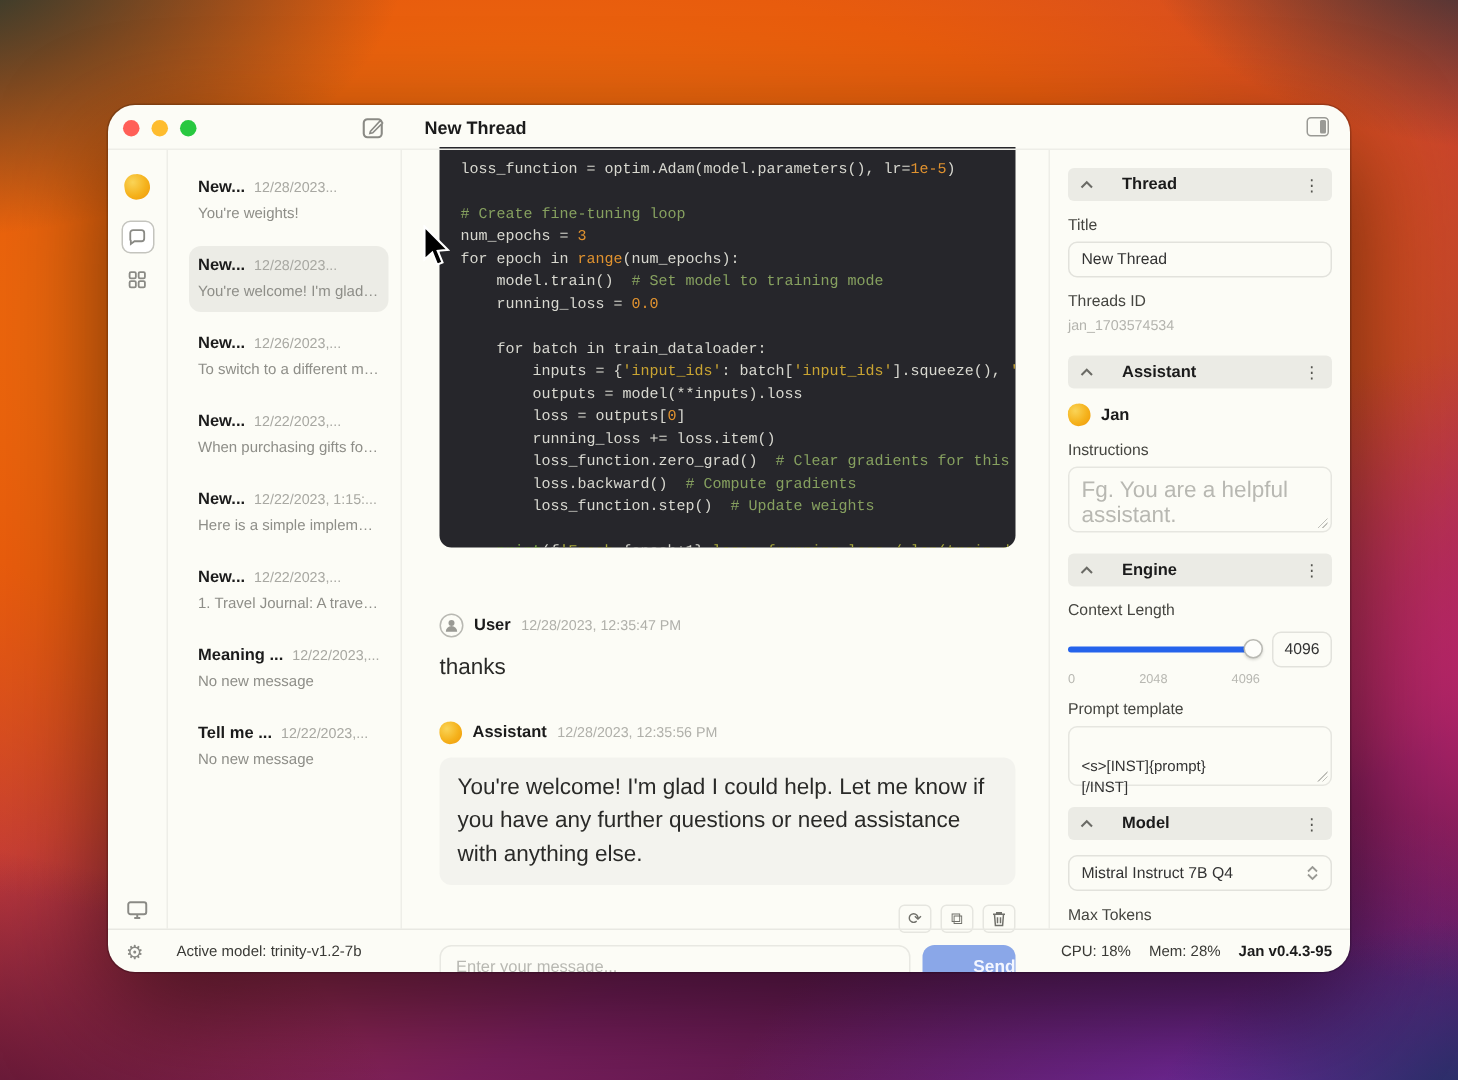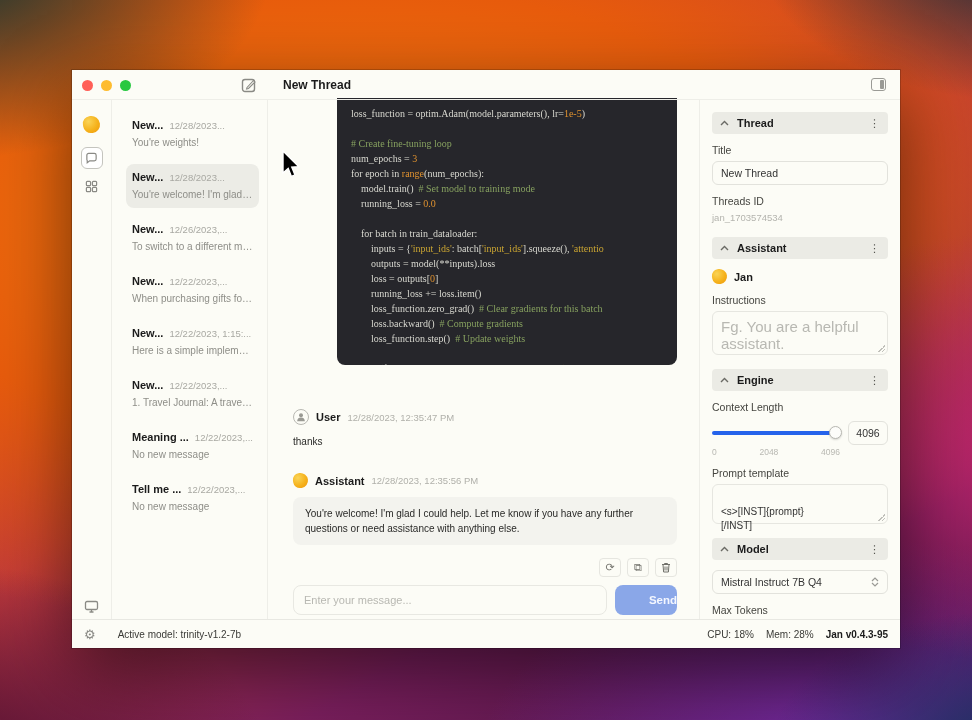--- a/index.html
+++ b/index.html
@@ -11,21 +11,21 @@
       radial-gradient(50% 40% at 105% -8%, #0c2f38 0%, rgba(12,47,56,0) 55%),
       radial-gradient(45% 35% at 104% 104%, #16325c 0%, rgba(22,50,92,0) 55%),
       radial-gradient(70% 55% at 108% 62%, #c2256d 0%, rgba(194,37,109,0) 55%),
       radial-gradient(75% 60% at 90% 108%, #7d2fb5 0%, rgba(125,47,181,0) 55%),
       radial-gradient(60% 50% at -8% 108%, #4a0f2e 0%, rgba(74,15,46,0) 60%),
       radial-gradient(120% 80% at 35% 30%, #f27a0d 0%, #e85c0d 40%, rgba(232,92,13,0) 72%),
       linear-gradient(150deg, #e0560e 0%, #c23a3a 45%, #7c1f5e 70%, #3c1140 100%);
   }
   .window {
     position:absolute; left:72px; top:70px; width:828px; height:578px;
-    background:#fcfcf6; border-radius:0; overflow:hidden;
+    background:#fcfcf6; border-radius:18px; overflow:hidden;
     box-shadow:0 25px 70px rgba(0,0,0,.55), 0 0 0 1px rgba(0,0,0,.18);
     display:flex; flex-direction:column;
   }
   
   .titlebar { position:relative; height:30px; flex:0 0 30px; border-bottom:1px solid #ececе7; border-bottom:1px solid #ececе7; }
   .titlebar { border-bottom:1px solid #eeeee8; }
   .lights { position:absolute; left:10px; top:10px; display:flex; gap:8px; }
   .light { width:11px; height:11px; border-radius:50%; }
   .light.r { background:#ff5f57; } .light.y { background:#febc2e; } .light.g { background:#28c840; }
   .compose { position:absolute; left:169px; top:7px; width:16px; height:16px; color:#8a8a85; }
@@ -46,40 +46,40 @@
   .thread-item { padding:7px 6px 8px 6px; border-radius:8px; margin-bottom:8px; }
   .thread-item.sel { background:#ececе7; background:#ecece6; }
   .t-row1 { display:flex; align-items:center; gap:6px; white-space:nowrap; overflow:hidden; }
   .t-title { font-size:11px; font-weight:bold; color:#1b1b1b; flex:0 0 auto; }
   .t-date { font-size:9.5px; color:#a8a8a2; overflow:hidden; text-overflow:ellipsis; }
   .t-preview { margin-top:6px; font-size:10px; color:#8e8e88; white-space:nowrap; overflow:hidden; text-overflow:ellipsis; }
   
   .chat { flex:1 1 auto; min-width:0; padding:0 22px 0 25px; display:flex; flex-direction:column; border-right:1px solid #eeeee8; }
   .codeblock {
     margin-top:-2px; height:267px; background:#26262b; border-radius:0 0 8px 8px;
-    padding:8px 14px; overflow:hidden; font-family:Liberation Serif, serif;
-    font-size:10px; line-height:15px; white-space:pre; flex:0 0 auto;margin-left:44px;
+    padding:8px 14px; overflow:hidden; font-family:Liberation Mono, monospace;
+    font-size:10px; line-height:15px; white-space:pre; flex:0 0 auto;
   }
   .tok-d { color:#d8d8d0; } .tok-c { color:#86a05f; } .tok-n { color:#e0922f; }
   .tok-s { color:#c9a432; } .tok-g { color:#8abf4a; } .tok-o { color:#a9a93a; }
   .msg-head { display:flex; align-items:center; gap:7px; }
   .msg-role { font-size:11px; font-weight:bold; color:#1b1b1b; }
   .msg-time { font-size:9.5px; color:#b0b0aa; }
   .avatar-user { width:16px; height:16px; border-radius:50%; border:1px solid #b8b8b2; color:#9a9a94; display:flex; align-items:center; justify-content:center; }
-  .msg-body { margin-top:9px; font-size:10px; color:#2a2a28; line-height:1.5; }
+  .msg-body { margin-top:9px; font-size:15px; color:#2a2a28; line-height:1.5; }
   .msg-bubble { background:#f3f3ee; border-radius:8px; padding:9px 12px; }
   .actions { display:flex; justify-content:flex-end; gap:6px; margin-top:13px; }
   .action-btn { width:22px; height:19px; border:1px solid #e6e6e0; border-radius:4px; display:flex; align-items:center; justify-content:center; color:#71716b; font-size:11px; background:#fcfcf6; }
   .inputrow { display:flex; gap:8px; margin-top:8px; }
   .chat-input { flex:1 1 auto; height:30px; border:1px solid #e8e8e2; border-radius:8px; background:#fcfcf6; padding:0 10px; font-size:11px; color:#333; font-family:"Liberation Sans", sans-serif; }
   .chat-input::placeholder { color:#b8b8b2; }
   .send-btn { flex:0 0 62px; height:30px; border:none; border-radius:8px; background:#8aa7e8; color:#f4f7ff; font-size:11.5px; font-weight:bold; font-family:"Liberation Sans", sans-serif;text-align:right; }
   
   .rpanel { flex:0 0 200px; padding:12px 12px 0 12px; overflow:hidden; }
-  .sec-head { height:22px; background:#ebebe5; border-radius:4px; display:flex; align-items:center; padding:0 8px; gap:8px; }
+  .sec-head { height:22px; background:#ebebe5; border-radius:4px; display:flex; align-items:center; padding:0 8px; gap:19px; }
   .sec-title { flex:1 1 auto; font-size:11px; font-weight:bold; color:#1b1b1b; }
   .chev { color:#6a6a65; display:flex; }
   .kebab { color:#55554f; font-size:11px; letter-spacing:0; }
   .f-label { font-size:10.5px; color:#454540; margin-top:10px; }
   .f-input { margin-top:5px; height:24px; width:100%; border:1px solid #e2e2dc; border-radius:6px; background:#fcfcf6; padding:0 8px; font-size:10.5px; color:#333; font-family:"Liberation Sans", sans-serif; }
   .f-id { margin-top:5px; font-size:9.5px; color:#b4b4ae; }
   .sec-gap { margin-top:14px; }
   .jan-row { display:flex; align-items:center; gap:7px; margin-top:10px; font-size:11px; font-weight:bold; color:#1b1b1b; }
   .jan-row .hand { width:15px; height:15px; }
   .f-textarea { position:relative; margin-top:5px; border:1px solid #e6e6e0; border-radius:6px; background:#fcfcf6; padding:6px 8px; font-size:15px; color:#333; }

